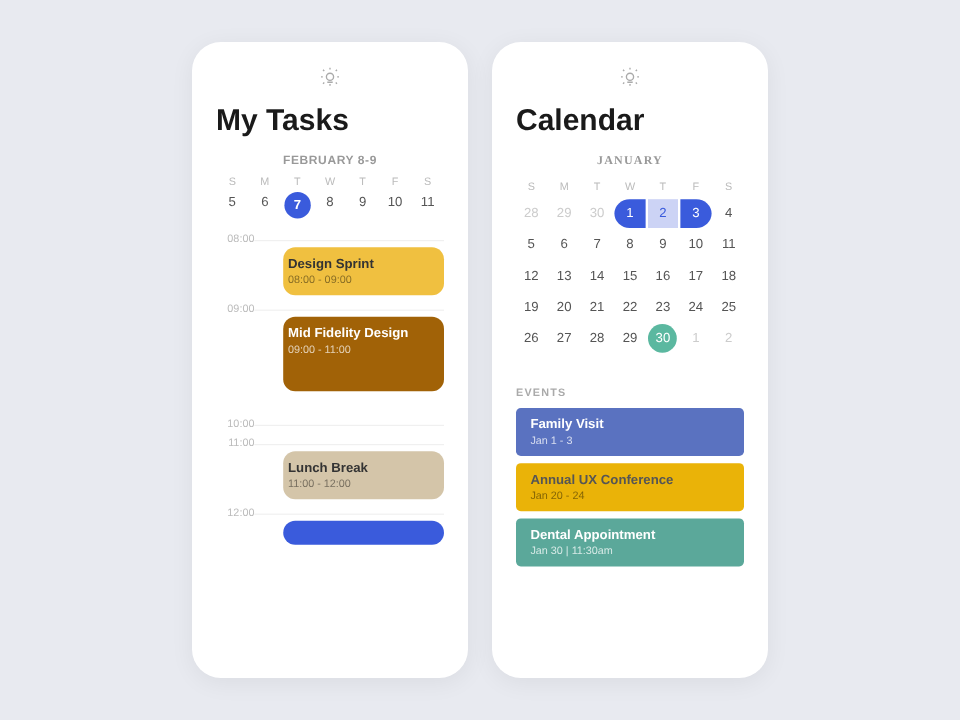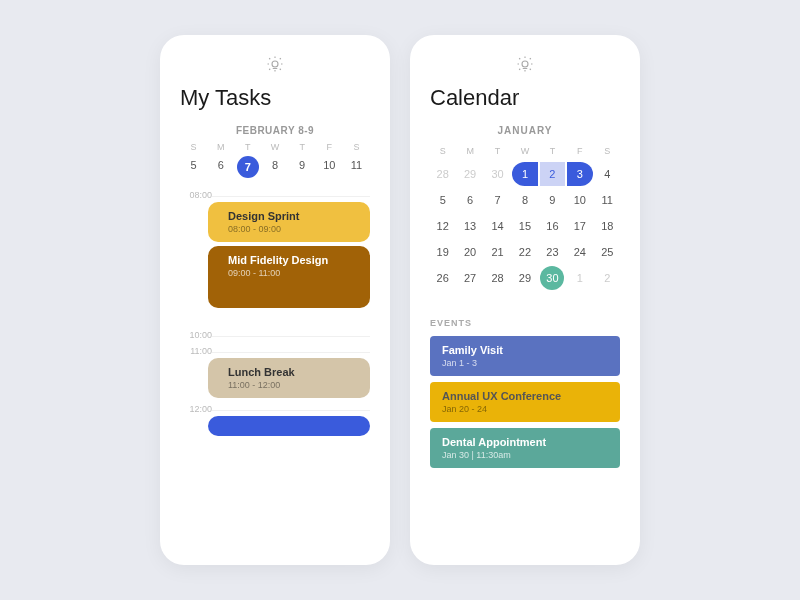--- a/index.html
+++ b/index.html
@@ -27,22 +27,22 @@
     }
 
     .card-icon {
       text-align: center;
       font-size: 16px;
       color: #aaa;
       margin-bottom: 8px;
     }
 
     .card-title {
-      font-size: 22px;
-      font-weight: 400;
+      font-size: 25px;
+      font-weight: 700;
       color: #1a1a1a;
       margin-bottom: 14px;
     }
 
     
     .week-header {
       text-align: center;
       font-size: 10px;
       font-weight: 600;
       color: #999;
@@ -103,23 +103,23 @@
       flex-shrink: 0;
     }
 
     .time-line {
       flex: 1;
       border-top: 1px solid #f0f0f0;
       margin-top: 5px;
     }
 
     .event-block {
-      margin-left: 28px;
+      margin-left: 56px;
       border-radius: 10px;
-      padding: 8px 20px;
+      padding: 8px 4px;
       margin-bottom: 4px;
     }
 
     .event-block .event-title {
       font-size: 11px;
       font-weight: 700;
       color: #333;
       margin-bottom: 2px;
     }
 
@@ -136,20 +136,21 @@
     .event-blue { background: #3a5bdc; }
 
     
     .cal-month {
       text-align: center;
       font-size: 10px;
       font-weight: 600;
       color: #999;
       letter-spacing: 1px;
       margin-bottom: 8px;
+      font-family: Liberation Serif, serif;
     }
 
     .cal-grid {
       display: grid;
       grid-template-columns: repeat(7, 1fr);
       text-align: center;
       gap: 2px;
     }
 
     .cal-grid .ch {
@@ -245,20 +246,24 @@
   <div class="timeline">
     <div style="display:flex;align-items:center;margin-bottom:2px;">
       <span class="time-label">08:00</span>
       <div class="time-line"></div>
     </div>
     <div class="event-block event-yellow">
       <div class="event-title">Design Sprint</div>
       <div class="event-time">08:00 - 09:00</div>
     </div>
 
+    <div style="display:flex;align-items:center;margin-bottom:2px;margin-top:4px;">
+      <span class="time-label">09:00</span>
+      <div class="time-line"></div>
+    </div>
     <div class="event-block event-red" style="padding-bottom:30px;">
       <div class="event-title">Mid Fidelity Design</div>
       <div class="event-time">09:00 - 11:00</div>
     </div>
 
     <div style="display:flex;align-items:center;margin-bottom:2px;margin-top:20px;">
       <span class="time-label">10:00</span>
       <div class="time-line"></div>
     </div>
 

